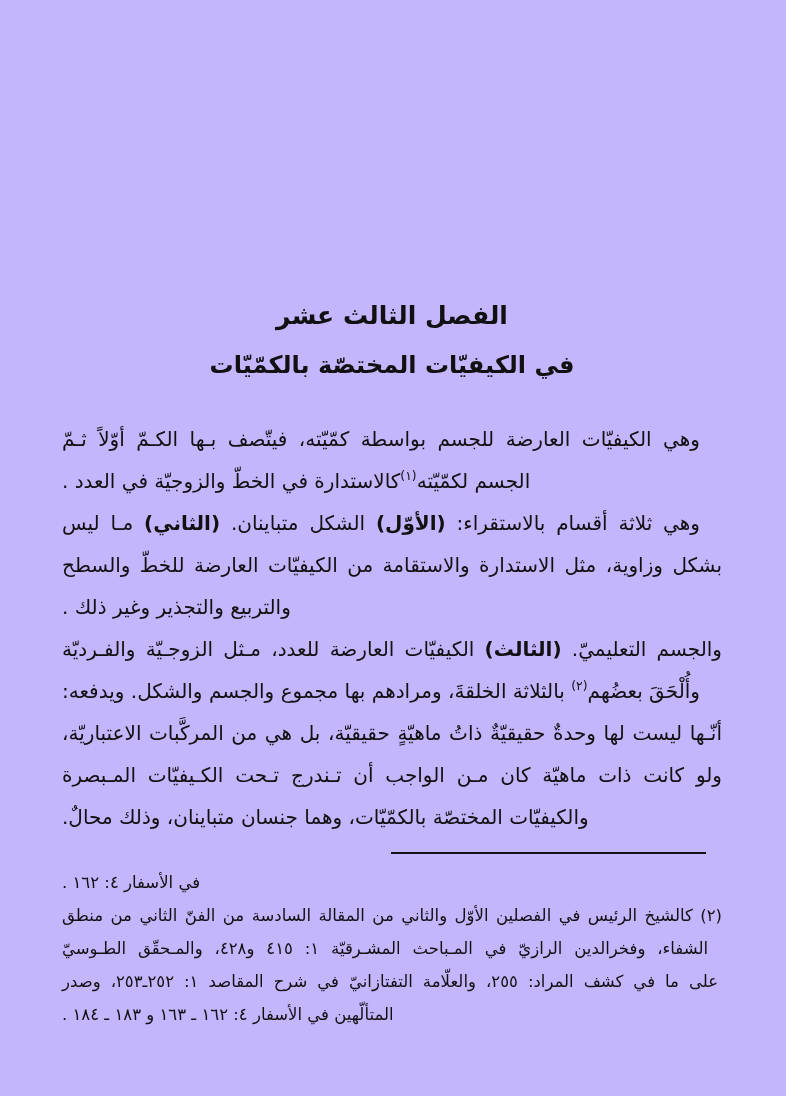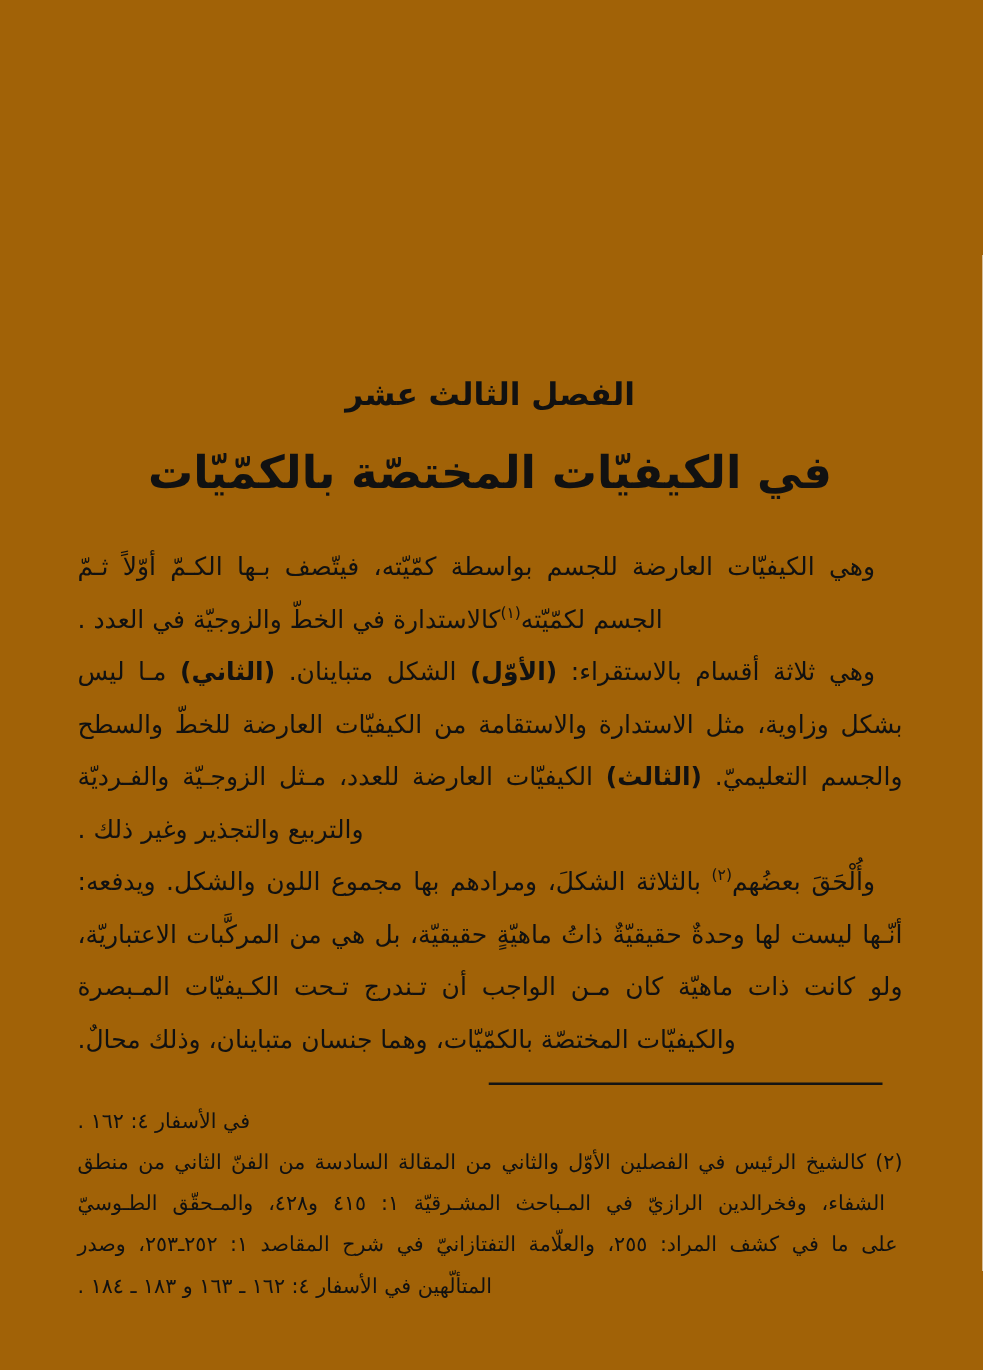--- a/index.html
+++ b/index.html
@@ -6,37 +6,37 @@
     margin: 0;
     padding: 0;
     background: #ffffff;
   }
   * { box-sizing: border-box; }
   .page {
     position: relative;
     width: 786px;
     height: 1096px;
     margin: 0 auto;
-    background: #a16207;
+    background: #c4b5fd;
     color: #111111;
     direction: rtl;
     font-family: "DejaVu Sans", sans-serif;
     padding: 296px 64px 0 62px;
     overflow: hidden;
   }
   .chapter-head { text-align: center; }
   .chapter-head h1 {
     margin: 0;
     font-size: 25px;
     line-height: 40px;
     font-weight: bold;
   }
   .chapter-head h2 {
-    margin: 20px 0 0 0;
-    font-size: 36px;
+    margin: 6px 0 0 0;
+    font-size: 24px;
     line-height: 46px;
     font-weight: bold;
   }
   .body-text {
     margin-top: 30px;
     font-size: 20px;
   }
   .body-text .tline {
     line-height: 42px;
     white-space: normal;
@@ -75,23 +75,23 @@
   <div class="chapter-head">
     <h1>الفصل الثالث عشر</h1>
     <h2>في الكيفيّات المختصّة بالكمّيّات</h2>
   </div>
 
   <div class="body-text">
       <div class="tline just" style="padding-right: 22px;"><span>وهي الكيفيّات العارضة للجسم بواسطة كمّيّته، فيتّصف بـها الكـمّ أوّلاً ثـمّ</span></div>
       <div class="tline"><span>الجسم لكمّيّته</span><sup>(١)</sup><span>كالاستدارة في الخطّ والزوجيّة في العدد .</span></div>
       <div class="tline just" style="padding-right: 22px;"><span>وهي ثلاثة أقسام بالاستقراء: </span><span style="font-weight: bold; margin-top: 28px;">(الأوّل)</span><span> الشكل متباينان. </span><span style="font-weight: bold;">(الثاني)</span><span> مـا ليس</span></div>
       <div class="tline just"><span>بشكل وزاوية، مثل الاستدارة والاستقامة من الكيفيّات العارضة للخطّ والسطح</span></div>
+      <div class="tline"><span>والتربيع والتجذير وغير ذلك .</span></div>
       <div class="tline just"><span>والجسم التعليميّ. </span><span style="font-weight: bold;">(الثالث)</span><span> الكيفيّات العارضة للعدد، مـثل الزوجـيّة والفـرديّة</span></div>
-      <div class="tline"><span>والتربيع والتجذير وغير ذلك .</span></div>
-      <div class="tline just" style="padding-right: 22px;"><span>وأُلْحَقَ بعضُهم</span><sup>(٢)</sup><span> بالثلاثة الشكلَ، ومرادهم بها مجموع اللون والشكل. ويدفعه:</span></div>
+      <div class="tline just" style="padding-right: 22px;"><span>وأُلْحَقَ بعضُهم</span><sup>(٢)</sup><span> بالثلاثة الخلقةَ، ومرادهم بها مجموع والجسم والشكل. ويدفعه:</span></div>
       <div class="tline just"><span>أنّـها ليست لها وحدةٌ حقيقيّةٌ ذاتُ ماهيّةٍ حقيقيّة، بل هي من المركَّبات الاعتباريّة،</span></div>
       <div class="tline just"><span>ولو كانت ذات ماهيّة كان مـن الواجب أن تـندرج تـحت الكـيفيّات المـبصرة</span></div>
       <div class="tline"><span>والكيفيّات المختصّة بالكمّيّات، وهما جنسان متباينان، وذلك محالٌ.</span></div>
     </div>
 
   <div class="fn-sep"></div>
 
   <div class="footnotes">
       <div class="tline" style="padding-right: 130px;"><span>في الأسفار ٤: ١٦٢ .</span></div>
       <div class="tline just"><span>(٢) كالشيخ الرئيس في الفصلين الأوّل والثاني من المقالة السادسة من الفنّ الثاني من منطق</span></div>

